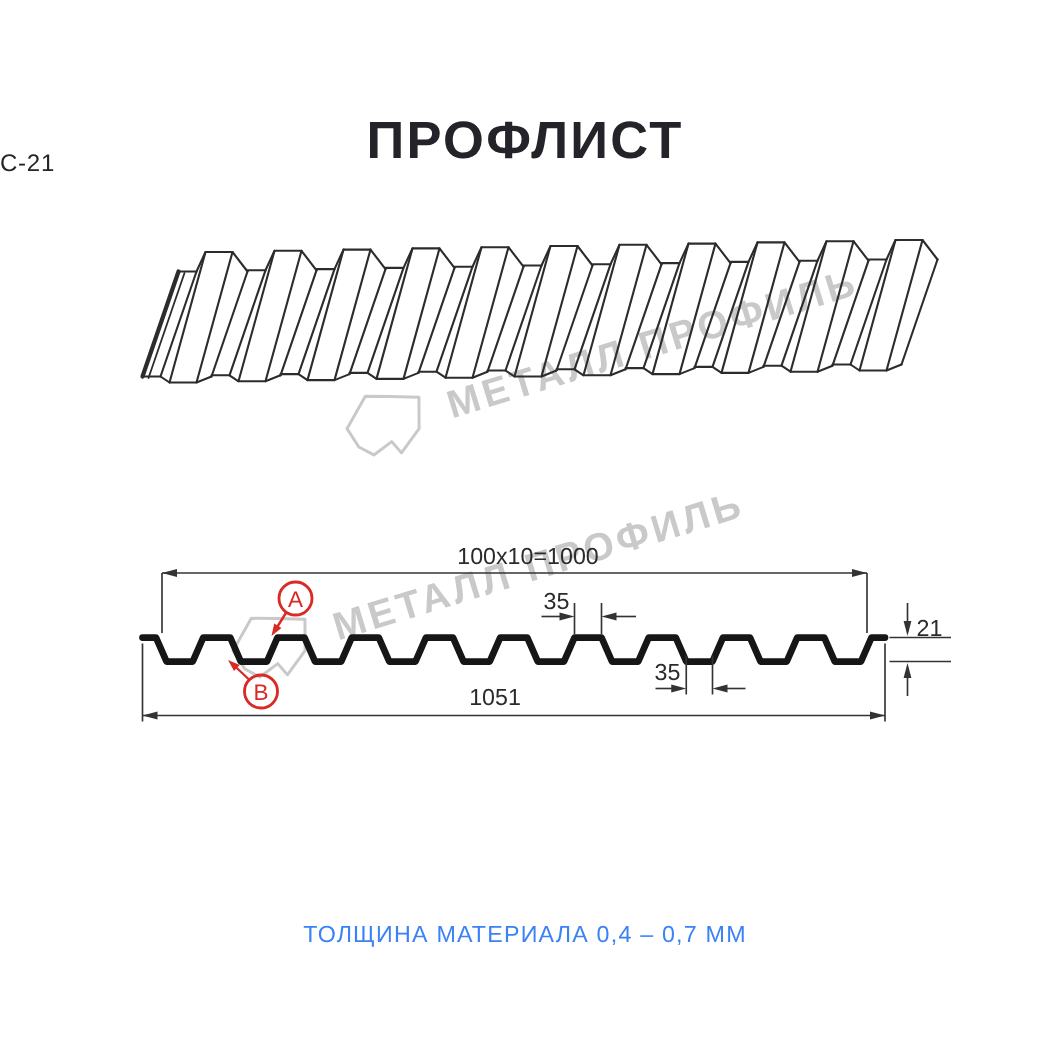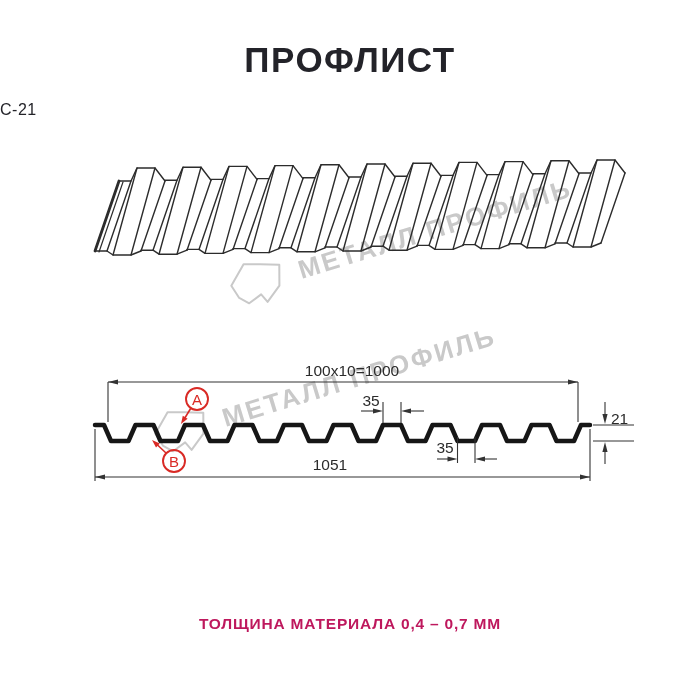--- a/index.html
+++ b/index.html
@@ -1,30 +1,30 @@
 <!DOCTYPE html>
 <html><head>
 <meta charset="utf-8">
 <style>
   html,body{margin:0;padding:0;}
   body{
     width:700px;height:700px;position:relative;background:#ffffff;overflow:hidden;
     font-family:"Liberation Sans","DejaVu Sans",sans-serif;
   }
   .page-title{
-    position:absolute;top:40px;left:0;width:700px;text-align:center;
+    position:absolute;top:74px;left:0;width:700px;text-align:center;
     font-size:35px;font-weight:700;letter-spacing:1.5px;color:#232329;z-index:3;
   }
   .page-subtitle{
     position:absolute;top:101px;left:0;width:700px;text-align:left;
     font-size:16px;font-weight:400;letter-spacing:.5px;color:#232329;z-index:3;
   }
   .footer-note{
     position:absolute;top:615px;left:0;width:700px;text-align:center;
-    font-size:15.5px;font-weight:700;letter-spacing:.8px;color:#be185d;z-index:3;
+    font-size:15.5px;font-weight:400;letter-spacing:.8px;color:#3b82f6;z-index:3;
   }
   .watermark{
     position:absolute;display:flex;align-items:center;gap:12px;
     transform:rotate(-17deg);transform-origin:0 50%;z-index:1;white-space:nowrap;
   }
   .watermark .wm-text{
     font-size:26px;font-weight:700;letter-spacing:2.5px;color:#c9c9c9;
   }
   #wm1{left:228px;top:267px;}
   #wm2{left:152px;top:415px;}

